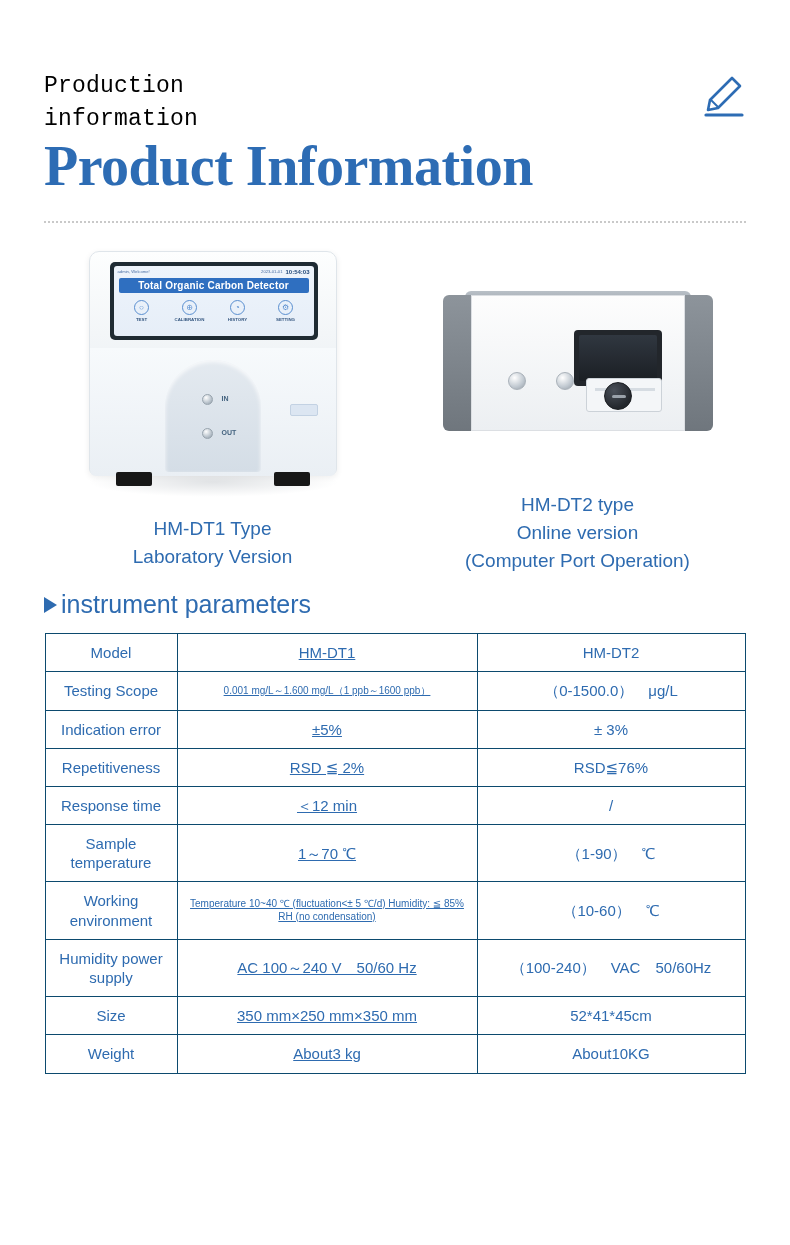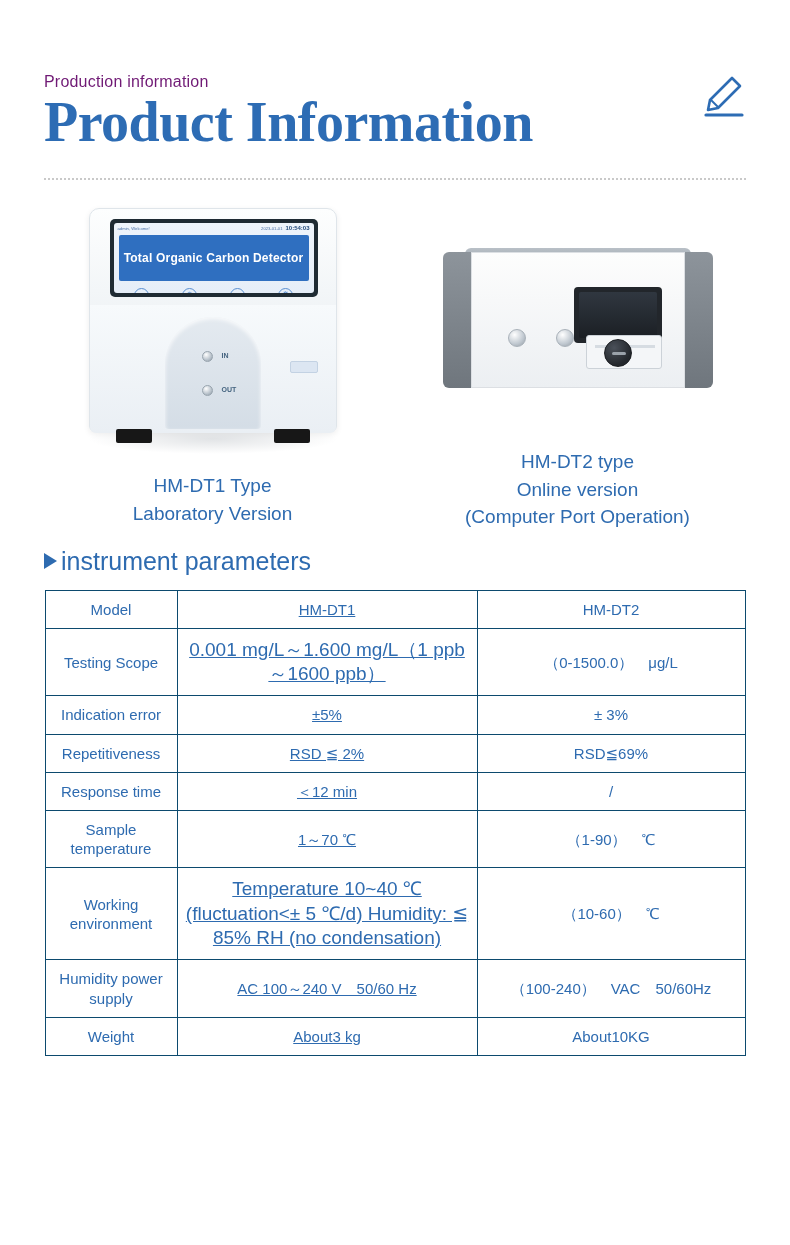--- a/index.html
+++ b/index.html
@@ -16,26 +16,27 @@
     position: relative;
     overflow: hidden;
   }
 
   
   .header {
     position: relative;
     padding: 70px 44px 0 44px;
   }
   .kicker {
-    font-size: 16px;
+    font-size: 23px;
     line-height: 1.45;
-    color: #701a75;
+    color: #000000;
     font-weight: 400;
     letter-spacing: .2px;
     max-width: 260px;
+    font-family: Liberation Mono, monospace;
   }
   .pen-icon {
     position: absolute;
     right: 44px;
     top: 72px;
     width: 48px;
     height: 48px;
   }
   .title {
     font-family: "Liberation Serif", serif;
@@ -91,21 +92,21 @@
     border-radius: 3px;
     position: relative;
     overflow: hidden;
   }
   .scr-top {
     height: 11px; display:flex; align-items:center; justify-content:space-between;
     padding: 0 4px; font-size: 4.2px; color:#4a6fa5;
   }
   .scr-title {
     margin: 1px 5px 0 5px; background:#2f6fc0; color:#fff; text-align:center;
-    font-size: 12px; font-weight:700; border-radius:2px; padding:16px 0;
+    font-size: 10px; font-weight:700; border-radius:2px; padding:2px 0;
     letter-spacing: .2px;
   }
   .scr-icons { display:flex; justify-content:space-around; margin-top:7px; padding:0 4px; }
   .scr-ic { text-align:center; width:40px; }
   .scr-ic .c {
     width:15px; height:15px; border-radius:50%;
     border:1.2px solid #5a8fd0; margin: 0 auto;
     display:flex; align-items:center; justify-content:center;
     color:#5a8fd0; font-size:8px; line-height:1;
   }
@@ -196,21 +197,21 @@
     color: #2e6bb0;
     font-size: 15px;
     text-align: center;
     padding: 9px 6px;
     line-height: 1.28;
     vertical-align: middle;
   }
   td.label { width: 132px; }
   td.c2 { width: 300px; text-decoration: underline; }
   td.c3 { width: 268px; }
-  .small { font-size: 19px; }
+  .small { font-size: 10px; }
 </style>
 </head>
 <body>
 
 <div class="header">
   <div class="kicker">Production information</div>
 
   <svg class="pen-icon" viewBox="0 0 48 48">
     <path d="M34 6 L42 14 L20 36 L10 38 L12 28 Z" fill="none" stroke="#2d6cb4" stroke-width="2.6" stroke-linejoin="round"></path>
     <path d="M13 28 L20 35" fill="none" stroke="#2d6cb4" stroke-width="2"></path>
@@ -316,21 +317,21 @@
       <td class="c3">（0-1500.0）　μg/L</td>
     </tr>
     <tr>
       <td class="label">Indication error</td>
       <td class="c2">±5%</td>
       <td class="c3">± 3%</td>
     </tr>
     <tr>
       <td class="label">Repetitiveness</td>
       <td class="c2">RSD ≦ 2%</td>
-      <td class="c3">RSD≦69%</td>
+      <td class="c3">RSD≦76%</td>
     </tr>
     <tr>
       <td class="label">Response time</td>
       <td class="c2">＜12 min</td>
       <td class="c3">/</td>
     </tr>
     <tr>
       <td class="label">Sample temperature</td>
       <td class="c2">1～70 ℃</td>
       <td class="c3">（1-90）　℃</td>
@@ -339,18 +340,23 @@
       <td class="label">Working environment</td>
       <td class="c2 small">Temperature 10~40 ℃ (fluctuation&lt;± 5 ℃/d) Humidity: ≦ 85% RH (no condensation)</td>
       <td class="c3">（10-60）　℃</td>
     </tr>
     <tr>
       <td class="label">Humidity power supply</td>
       <td class="c2">AC 100～240 V　50/60 Hz</td>
       <td class="c3">（100-240）　VAC　50/60Hz</td>
     </tr>
     <tr>
+      <td class="label">Size</td>
+      <td class="c2">350 mm×250 mm×350 mm</td>
+      <td class="c3">52*41*45cm</td>
+    </tr>
+    <tr>
       <td class="label">Weight</td>
       <td class="c2">About3 kg</td>
       <td class="c3">About10KG</td>
     </tr>
   </tbody>
 </table>
 
 </body></html>

